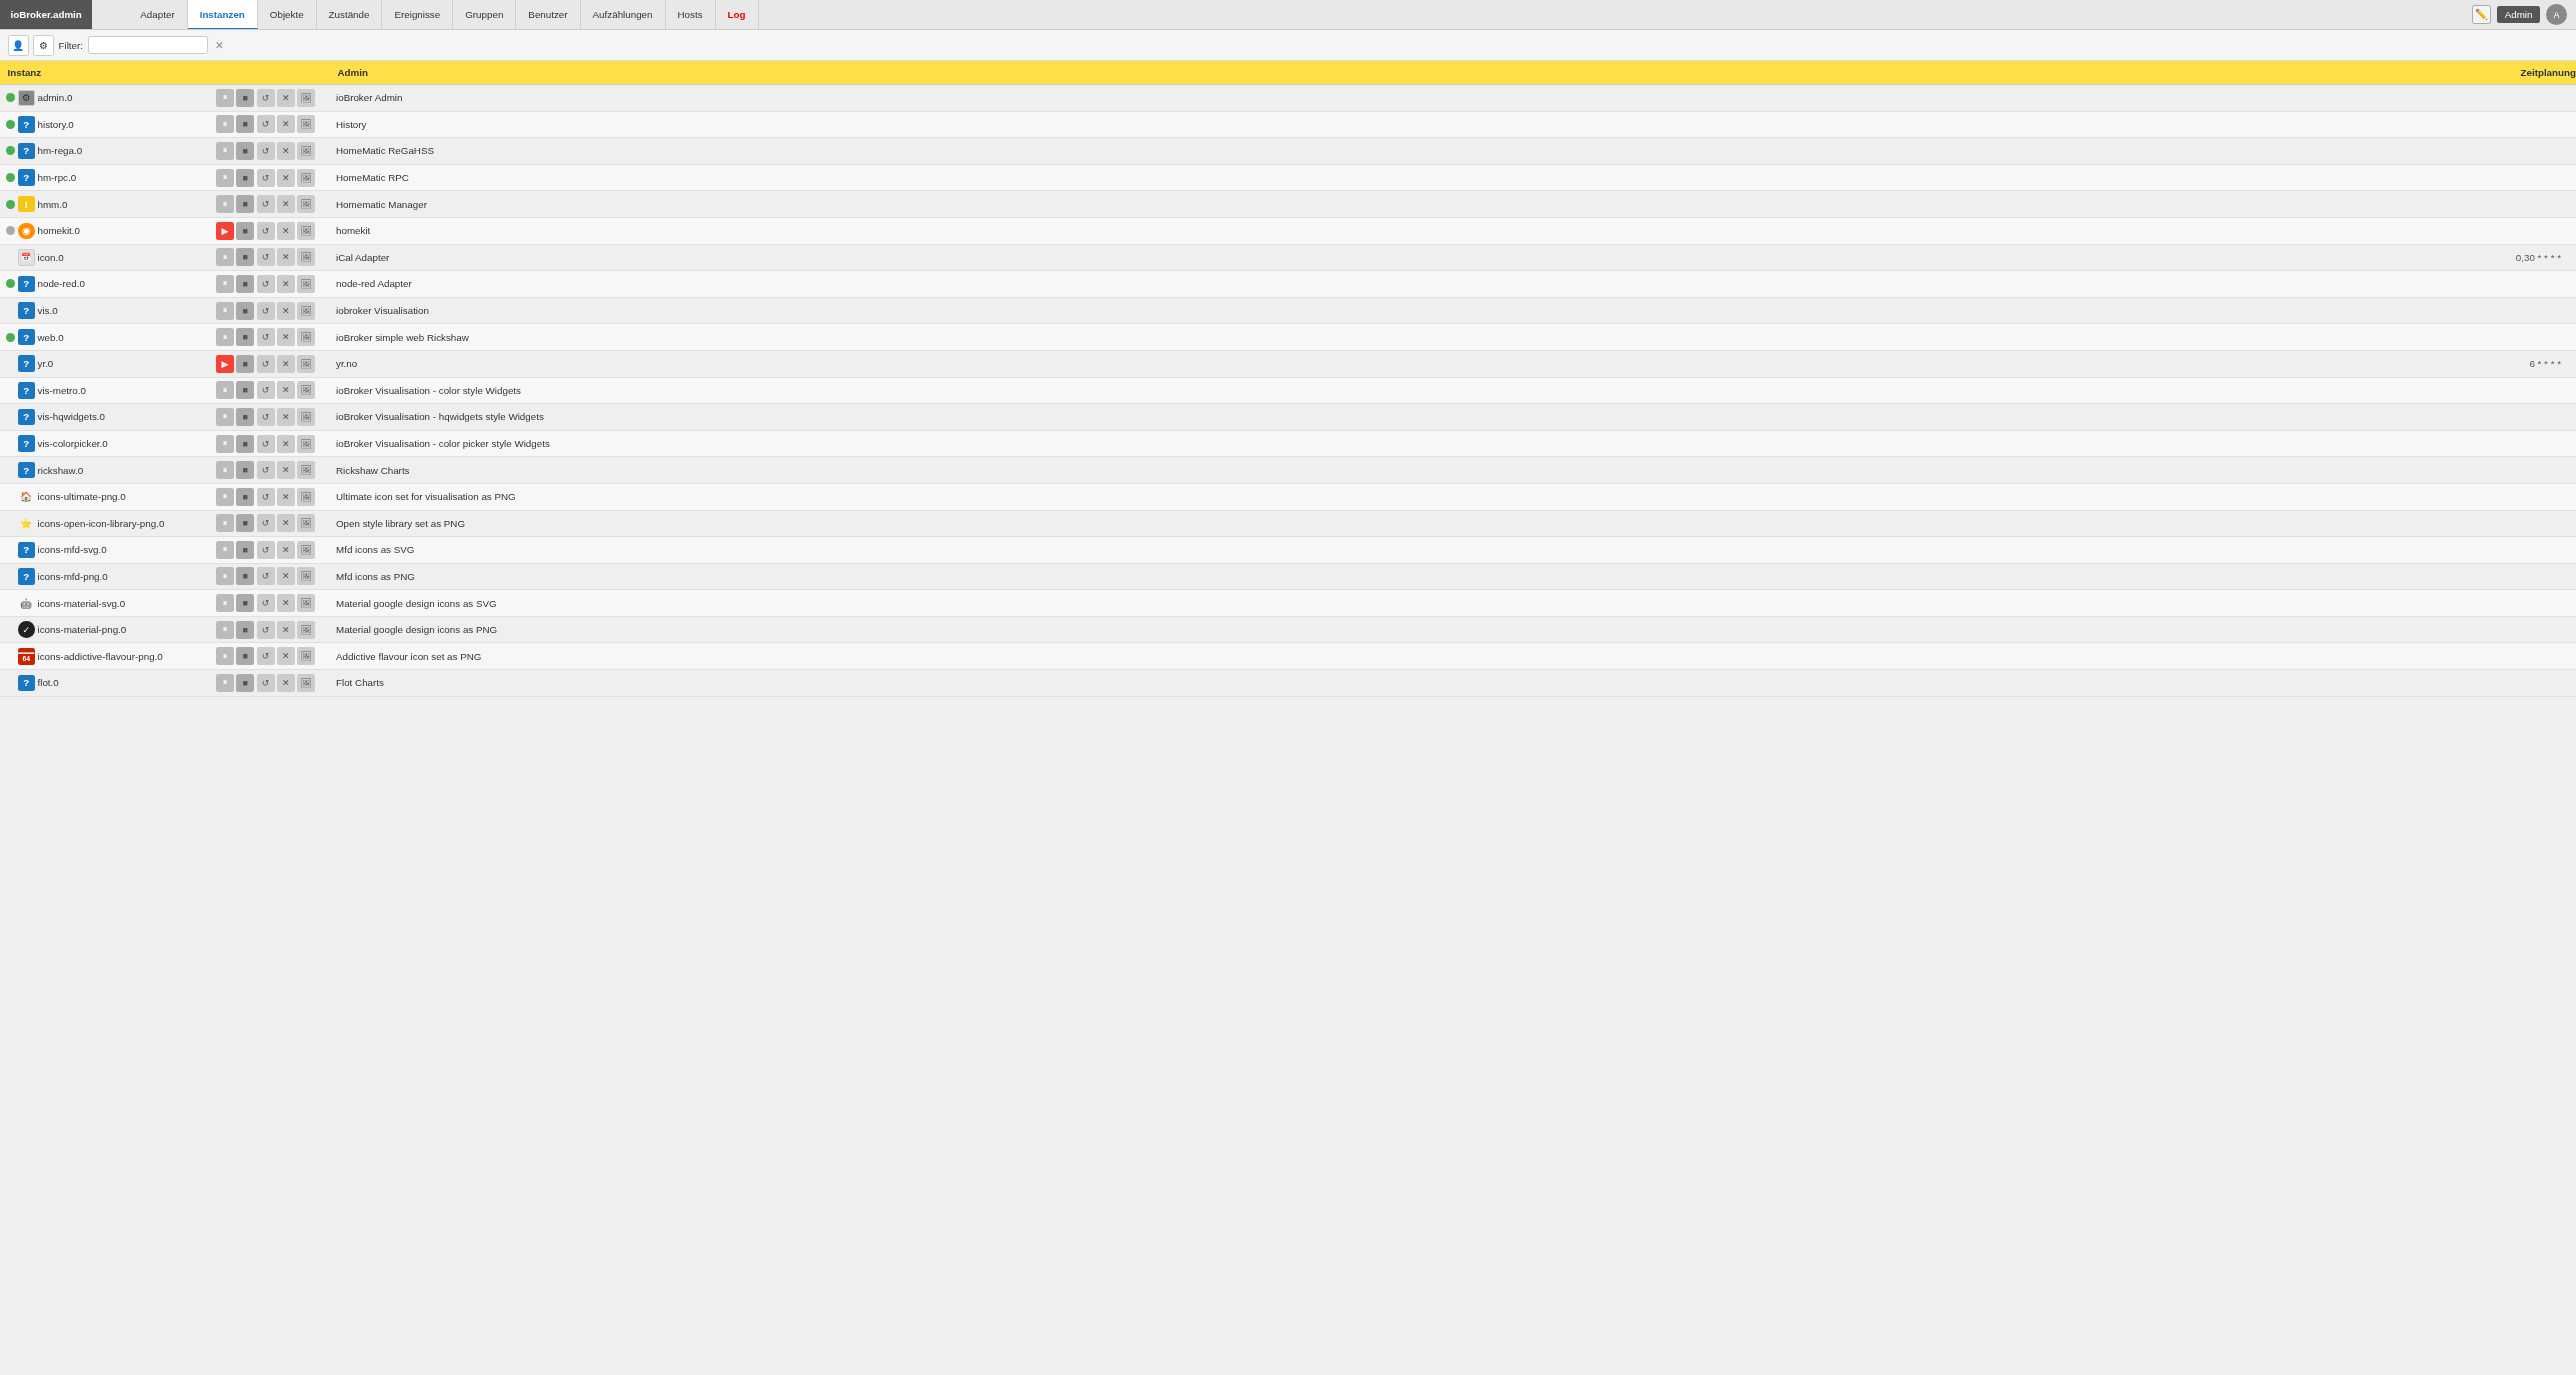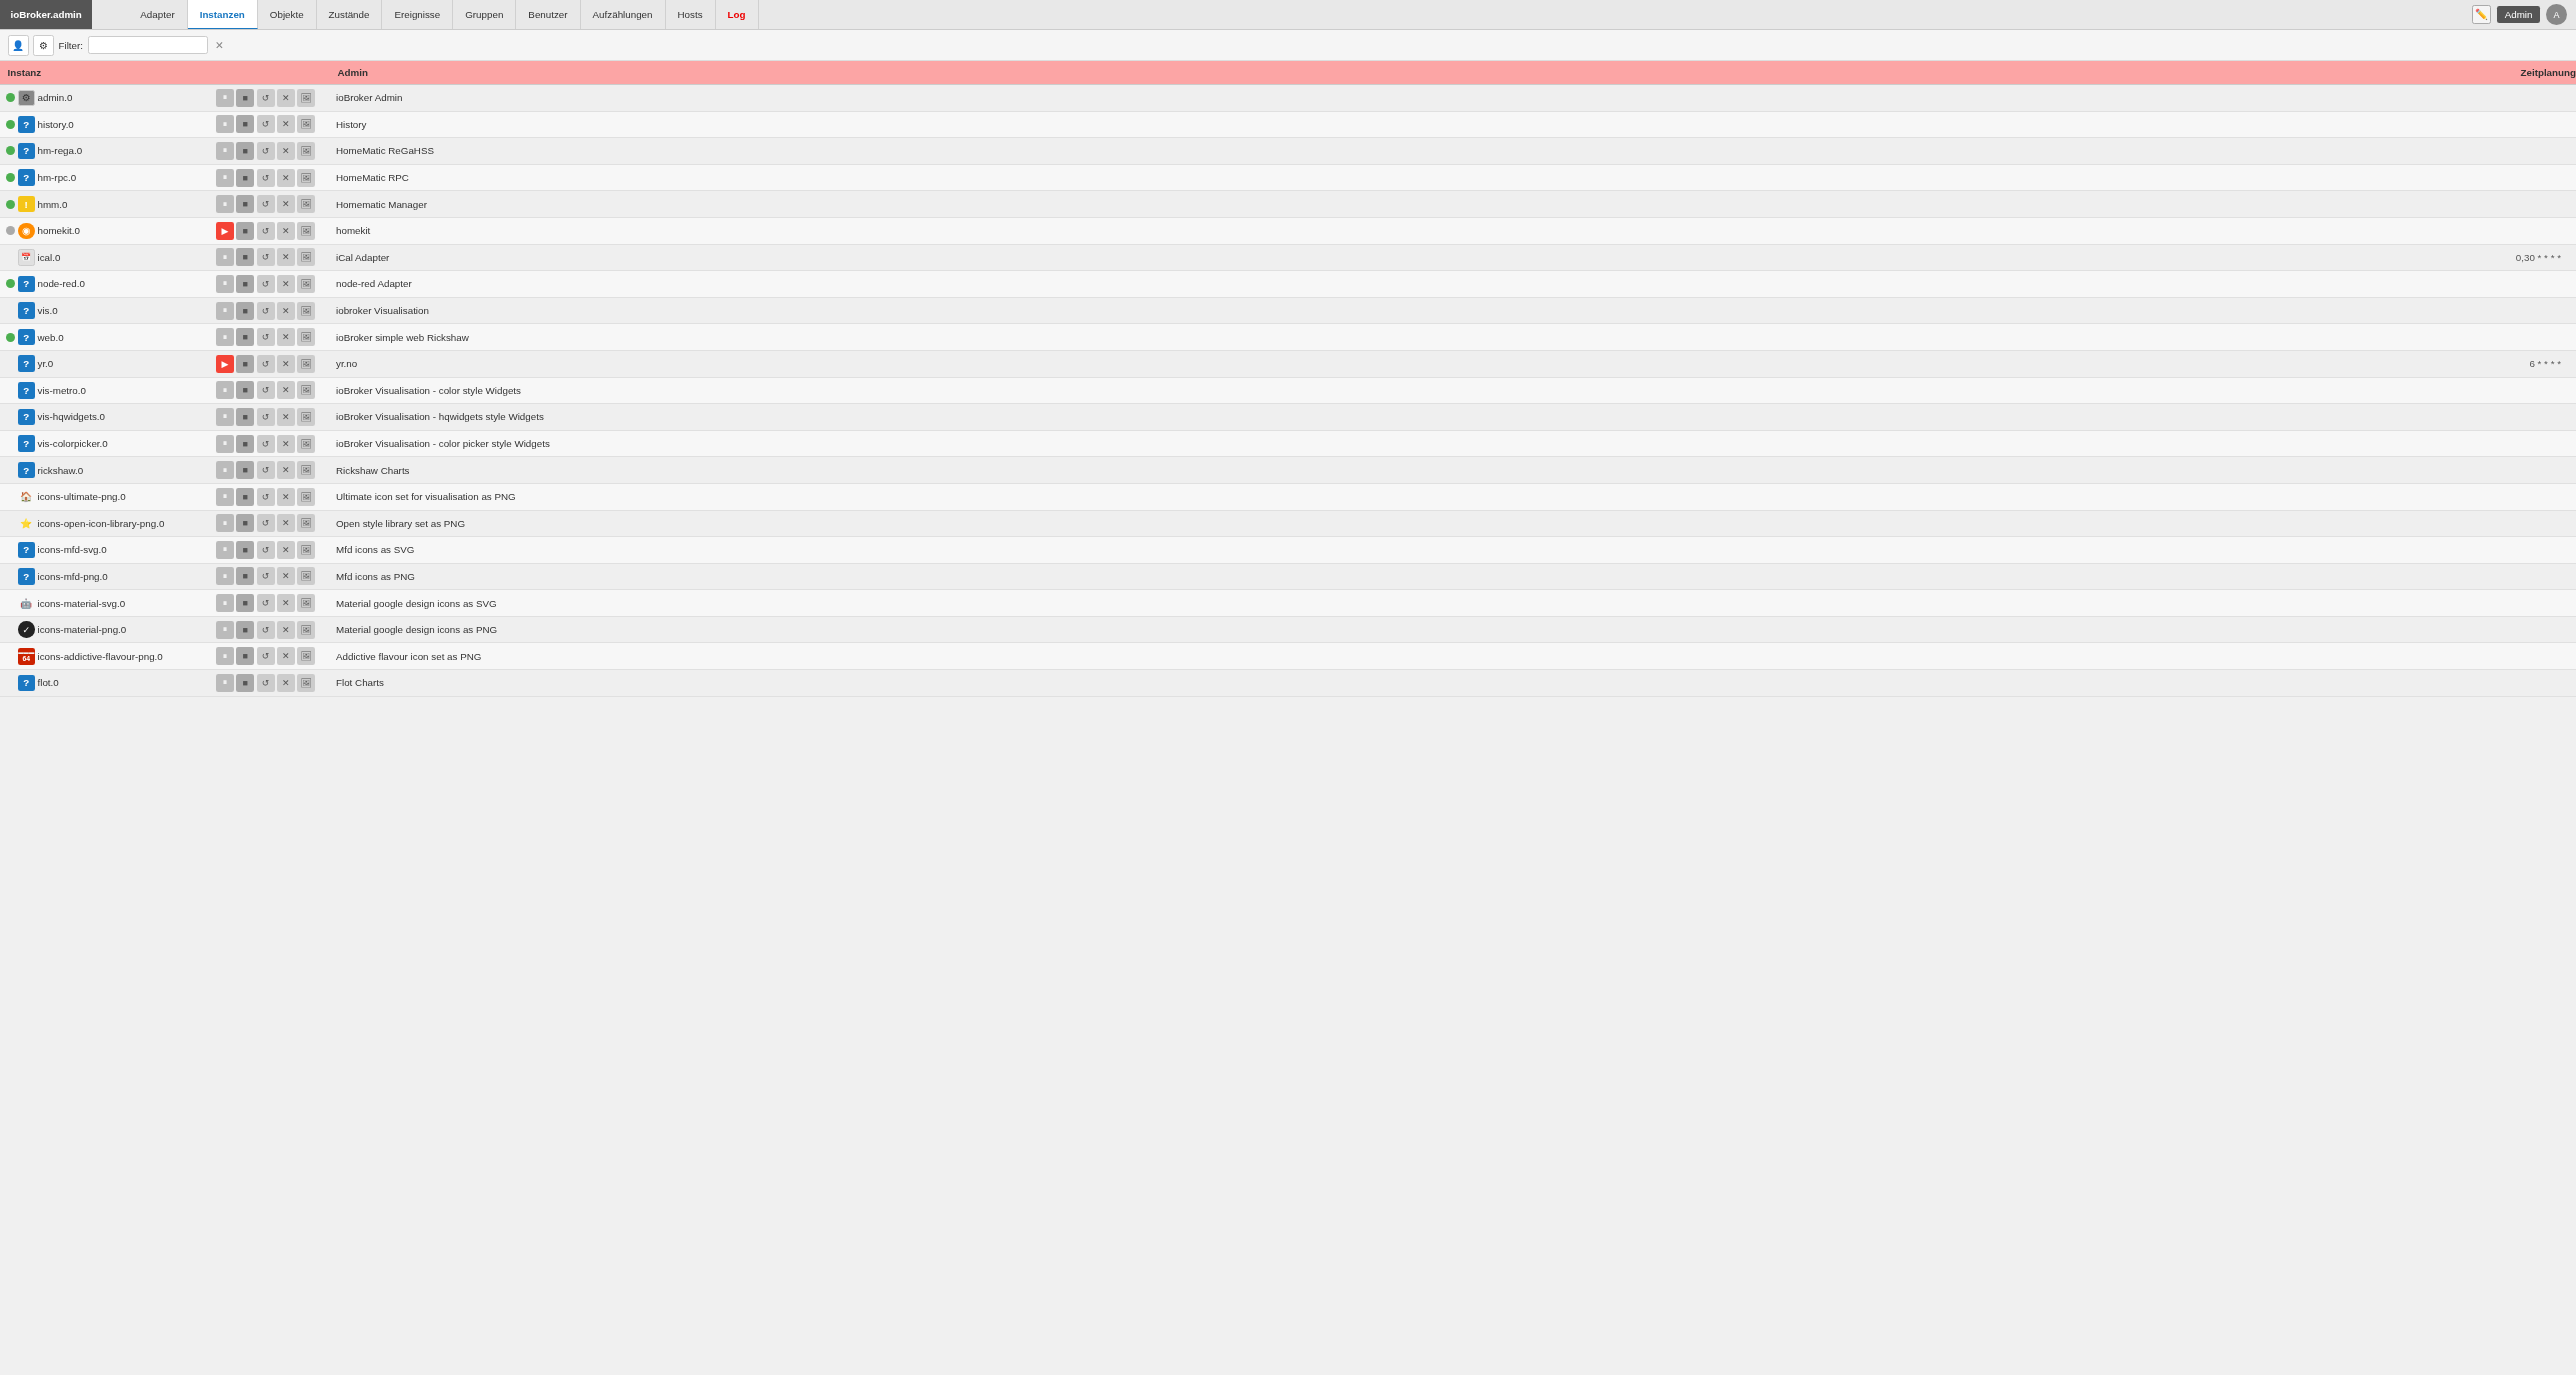--- a/index.html
+++ b/index.html
@@ -105,21 +105,21 @@
     
     .table-container {
       background: #fff;
       overflow: auto;
     }
     table {
       width: 100%;
       border-collapse: collapse;
     }
     thead tr {
-      background: #fca5a5;
+      background: #fde047;
       border-bottom: 1.5px solid #ccc;
     }
     thead th {
       padding: 6px 7.5px;
       text-align: left;
       font-weight: bold;
       font-size: 9.8px;
       color: #333;
       white-space: nowrap;
     }
@@ -340,21 +340,21 @@
       </div>
     </td>
     <td class="col-titel">homekit</td>
     <td class="col-zeitplanung-cell"></td>
   </tr>
           <tr>
     <td>
       <div class="col-instanz">
         <div class="status-dot dot-none"></div>
         <div class="instance-icon" style="background:#e0e0e0; border:0.8px solid #ccc; color:#333; font-size:8.3px; border-radius:2.3px;">📅</div>
-        <span class="instance-name">ical.0</span>
+        <span class="instance-name">icon.0</span>
       </div>
     </td>
     <td>
       <div class="actions">
         <button class="act-btn btn-pause" title="Play/Pause">⏸</button>
         <button class="act-btn btn-stop" title="Stop" style="background:#aaa; color:#555;">■</button>
         <button class="act-btn btn-restart" title="Restart" style="background:#ccc; color:#555;">↺</button>
         <button class="act-btn btn-delete" title="Delete" style="background:#ccc; color:#555;">✕</button>
         <button class="act-btn btn-log" title="Log" style="background:#ccc; color:#555;">🖼</button>
       </div>

